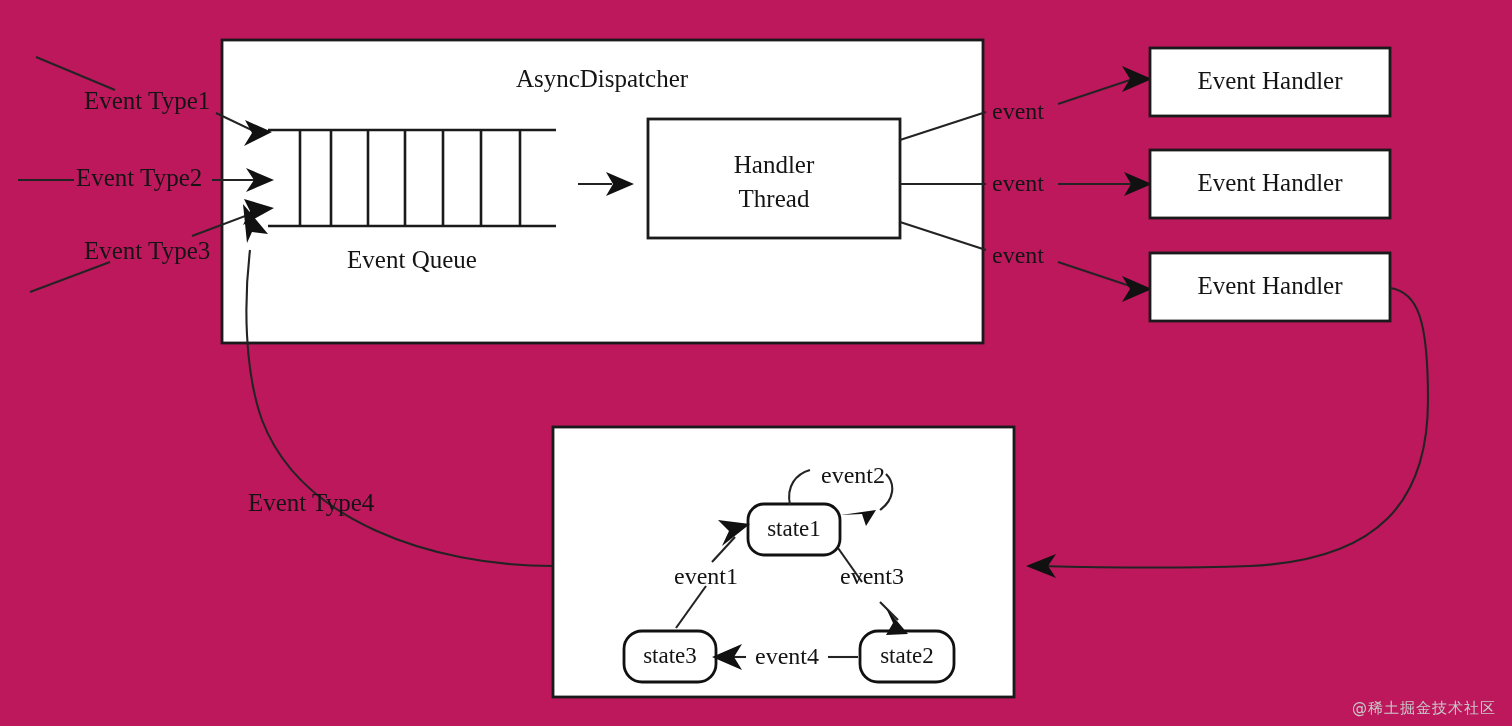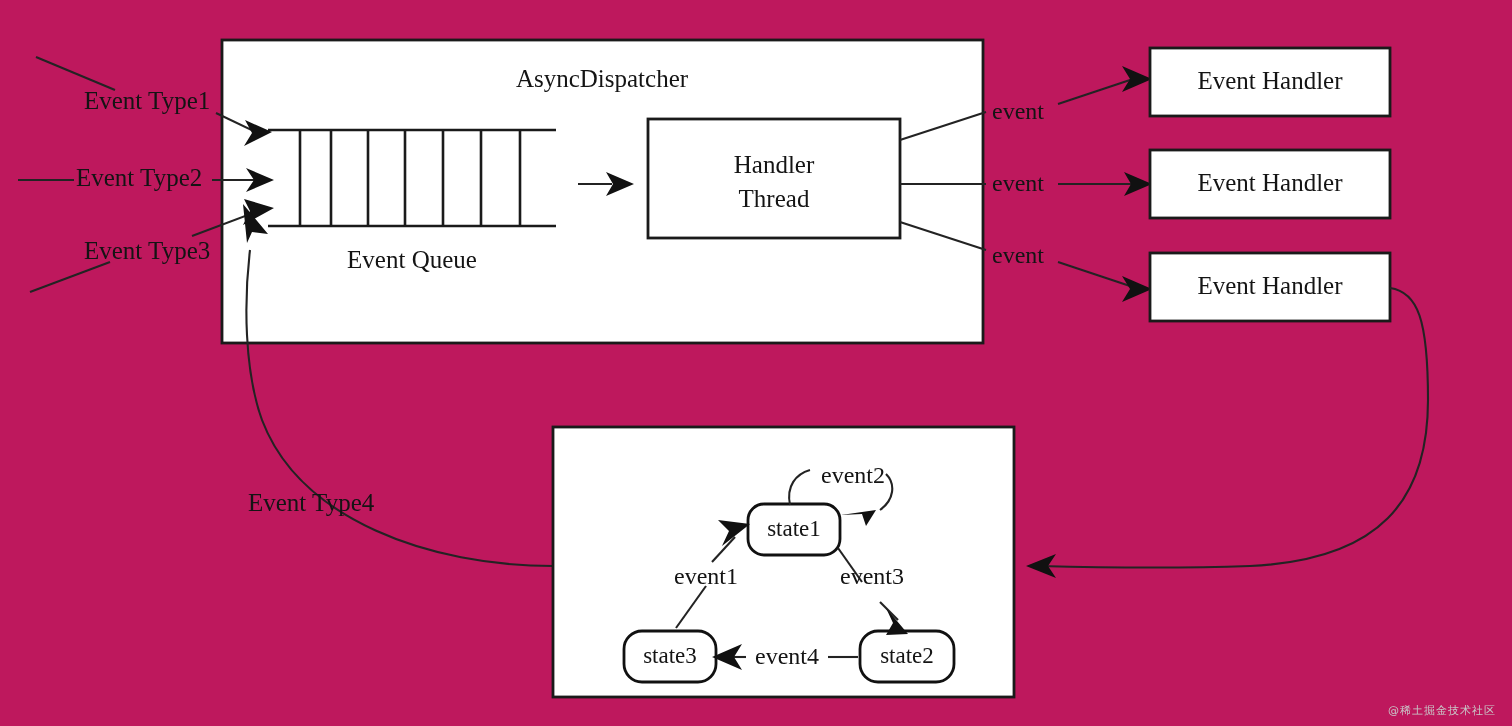--- a/index.html
+++ b/index.html
@@ -71,21 +71,21 @@
   }
   .lbl-evt-sm {
     font-size: 24px;
     text-anchor: middle;
   }
   .watermark {
     position: absolute;
     right: 16px;
     bottom: 8px;
     font-family: "DejaVu Sans", sans-serif;
-    font-size: 11px;
+    font-size: 15px;
     color: #c9c9c9;
     letter-spacing: 1px;
     white-space: nowrap;
     user-select: none;
   }
 </style>
 </head>
 <body>
 
 <div id="page">

